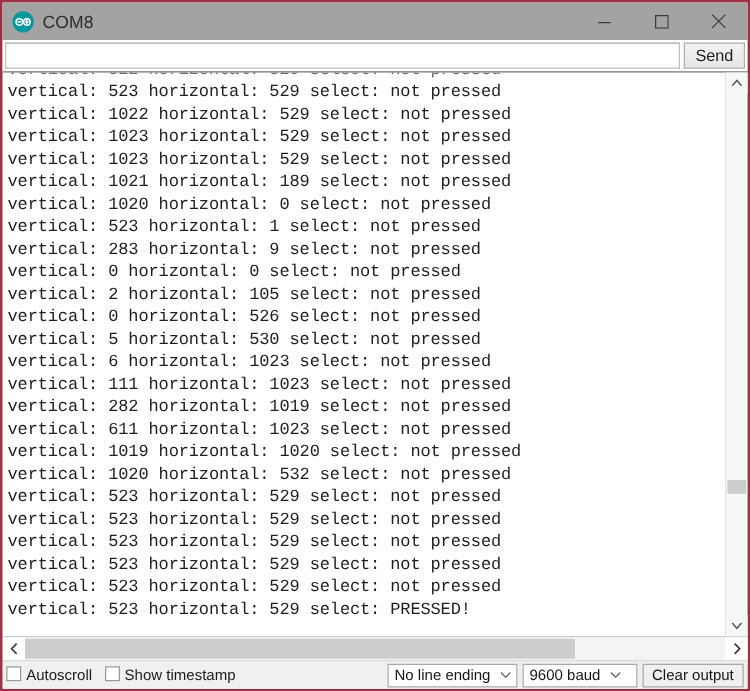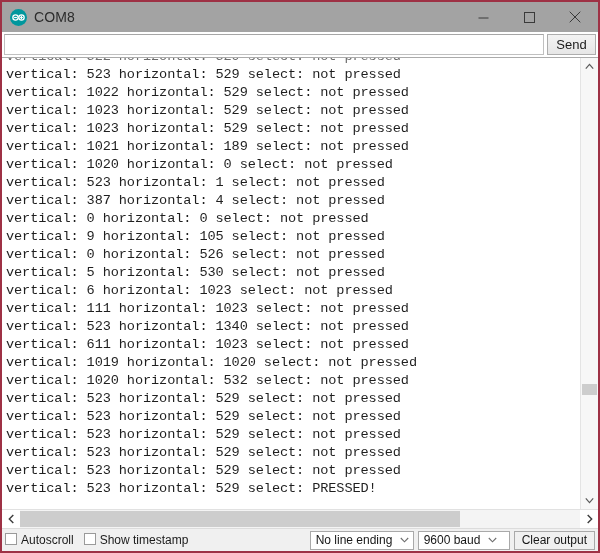--- a/index.html
+++ b/index.html
@@ -323,28 +323,28 @@
     <div id="output">
       <div id="output-inner">
           <div class="log-line clipped">vertical: 522 horizontal: 529 select: not pressed</div>
           <div class="log-line">vertical: 523 horizontal: 529 select: not pressed</div>
           <div class="log-line">vertical: 1022 horizontal: 529 select: not pressed</div>
           <div class="log-line">vertical: 1023 horizontal: 529 select: not pressed</div>
           <div class="log-line">vertical: 1023 horizontal: 529 select: not pressed</div>
           <div class="log-line">vertical: 1021 horizontal: 189 select: not pressed</div>
           <div class="log-line">vertical: 1020 horizontal: 0 select: not pressed</div>
           <div class="log-line">vertical: 523 horizontal: 1 select: not pressed</div>
-          <div class="log-line">vertical: 387 horizontal: 4 select: not pressed</div>
+          <div class="log-line">vertical: 283 horizontal: 9 select: not pressed</div>
           <div class="log-line">vertical: 0 horizontal: 0 select: not pressed</div>
-          <div class="log-line">vertical: 9 horizontal: 105 select: not pressed</div>
+          <div class="log-line">vertical: 2 horizontal: 105 select: not pressed</div>
           <div class="log-line">vertical: 0 horizontal: 526 select: not pressed</div>
           <div class="log-line">vertical: 5 horizontal: 530 select: not pressed</div>
           <div class="log-line">vertical: 6 horizontal: 1023 select: not pressed</div>
           <div class="log-line">vertical: 111 horizontal: 1023 select: not pressed</div>
-          <div class="log-line">vertical: 523 horizontal: 1340 select: not pressed</div>
+          <div class="log-line">vertical: 282 horizontal: 1019 select: not pressed</div>
           <div class="log-line">vertical: 611 horizontal: 1023 select: not pressed</div>
           <div class="log-line">vertical: 1019 horizontal: 1020 select: not pressed</div>
           <div class="log-line">vertical: 1020 horizontal: 532 select: not pressed</div>
           <div class="log-line">vertical: 523 horizontal: 529 select: not pressed</div>
           <div class="log-line">vertical: 523 horizontal: 529 select: not pressed</div>
           <div class="log-line">vertical: 523 horizontal: 529 select: not pressed</div>
           <div class="log-line">vertical: 523 horizontal: 529 select: not pressed</div>
           <div class="log-line">vertical: 523 horizontal: 529 select: not pressed</div>
           <div class="log-line">vertical: 523 horizontal: 529 select: PRESSED!</div>
         </div>

